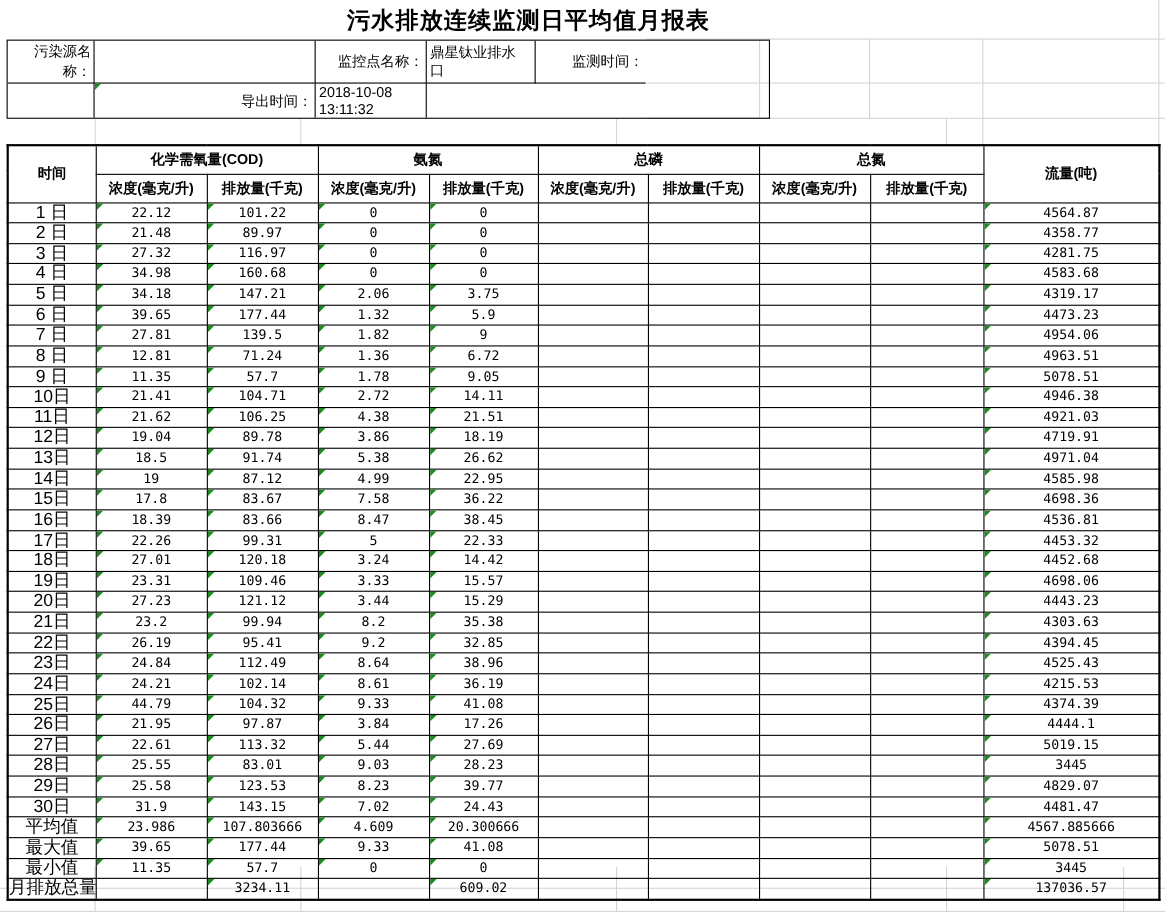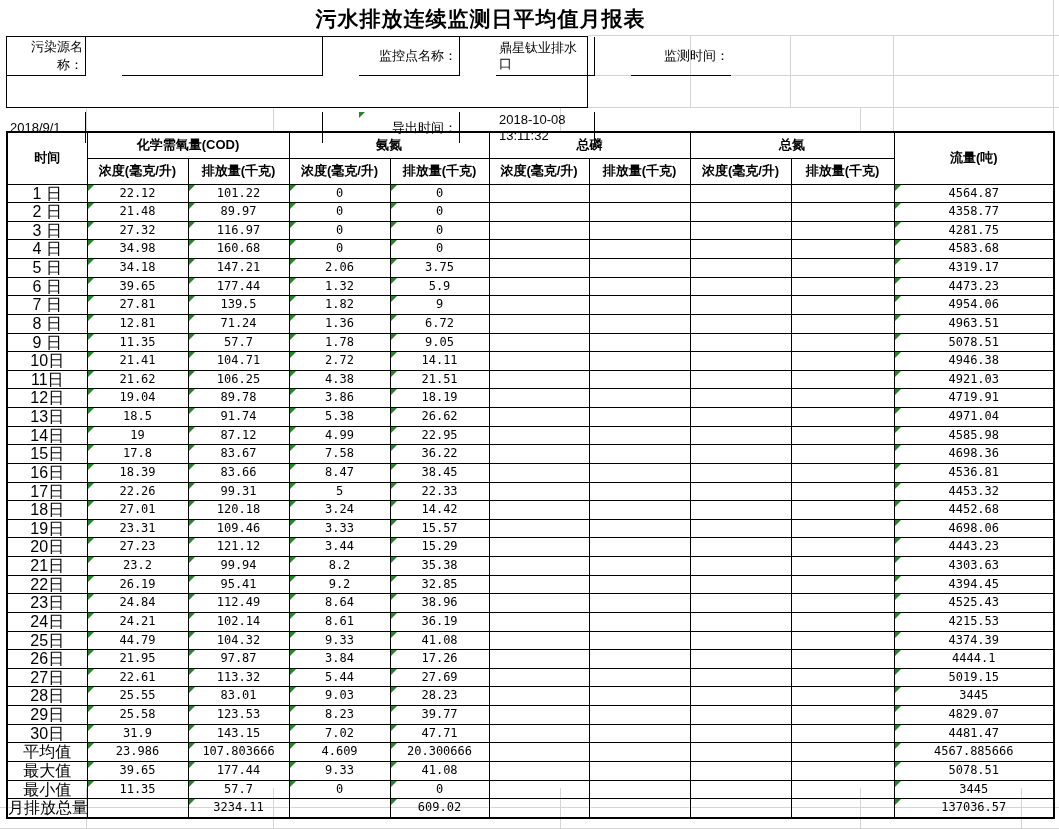--- a/index.html
+++ b/index.html
@@ -8,23 +8,23 @@
   
   .gl{position:absolute;background:#d4d4d4;}
   .gl.h{height:1px;}
   .gl.v{width:1px;}
 
   
   #title{position:absolute;left:0;top:3px;width:961px;height:32px;
          text-align:center;font-size:21px;font-weight:bold;line-height:32px;letter-spacing:1px;}
 
   
-  #info{position:absolute;left:6px;top:36px;width:582px;height:72px;
+  #info{position:absolute;left:6px;top:36px;width:694px;height:72px;
         border:1px solid #000;box-sizing:border-box;
-        display:grid;grid-template-columns:79px 201px 101px 99px 100px;grid-template-rows:39px 31px;gap:36px;}
+        display:grid;grid-template-columns:79px 201px 101px 99px 100px;grid-template-rows:39px 31px;}
   #info > div{border-right:1px solid #000;border-bottom:1px solid #000;box-sizing:border-box;
         display:flex;align-items:center;font-size:13px;overflow:hidden;position:relative;}
   #info > div:nth-child(5n){border-right:none;}
   #info > div:nth-child(n+6){border-bottom:none;}
   .ilabel{justify-content:flex-end;text-align:right;padding-right:2px;white-space:pre-line;}
   .ivalue{justify-content:flex-start;text-align:left;padding-left:3px;white-space:pre-line;line-height:16px;}
 
   
   #tblwrap{position:absolute;left:6px;top:131px;}
   table.dt{border-collapse:collapse;table-layout:fixed;width:1047px;}
@@ -68,21 +68,20 @@
   <div id="title">污水排放连续监测日平均值月报表</div>
 
   <div id="info">
     <div class="ilabel">污染源名
 称：</div>
     <div></div>
     <div class="ilabel">监控点名称：</div>
     <div class="ivalue">鼎星钛业排水
 口</div>
     <div class="ilabel">监测时间：</div>
-    <div class="ivalue">2018/9/1</div>
     <div></div>
     <div class="ilabel">
       <span class="gtri"></span>
       <span>导出时间：</span>
     </div>
     <div class="ivalue">2018-10-08
 13:11:32</div>
   </div>
 
   <div id="tblwrap">
@@ -466,21 +465,21 @@
             <td></td>
             <td></td>
             <td></td>
             <td class="tri">4829.07</td>
           </tr>
           <tr>
             <td class="rowlabel">30日</td>
             <td class="tri">31.9</td>
             <td class="tri">143.15</td>
             <td class="tri">7.02</td>
-            <td class="tri">47.71</td>
+            <td class="tri">24.43</td>
             <td></td>
             <td></td>
             <td></td>
             <td></td>
             <td class="tri">4481.47</td>
           </tr>
           <tr>
             <td class="rowlabel">平均值</td>
             <td class="tri">23.986</td>
             <td class="tri">107.803666</td>

